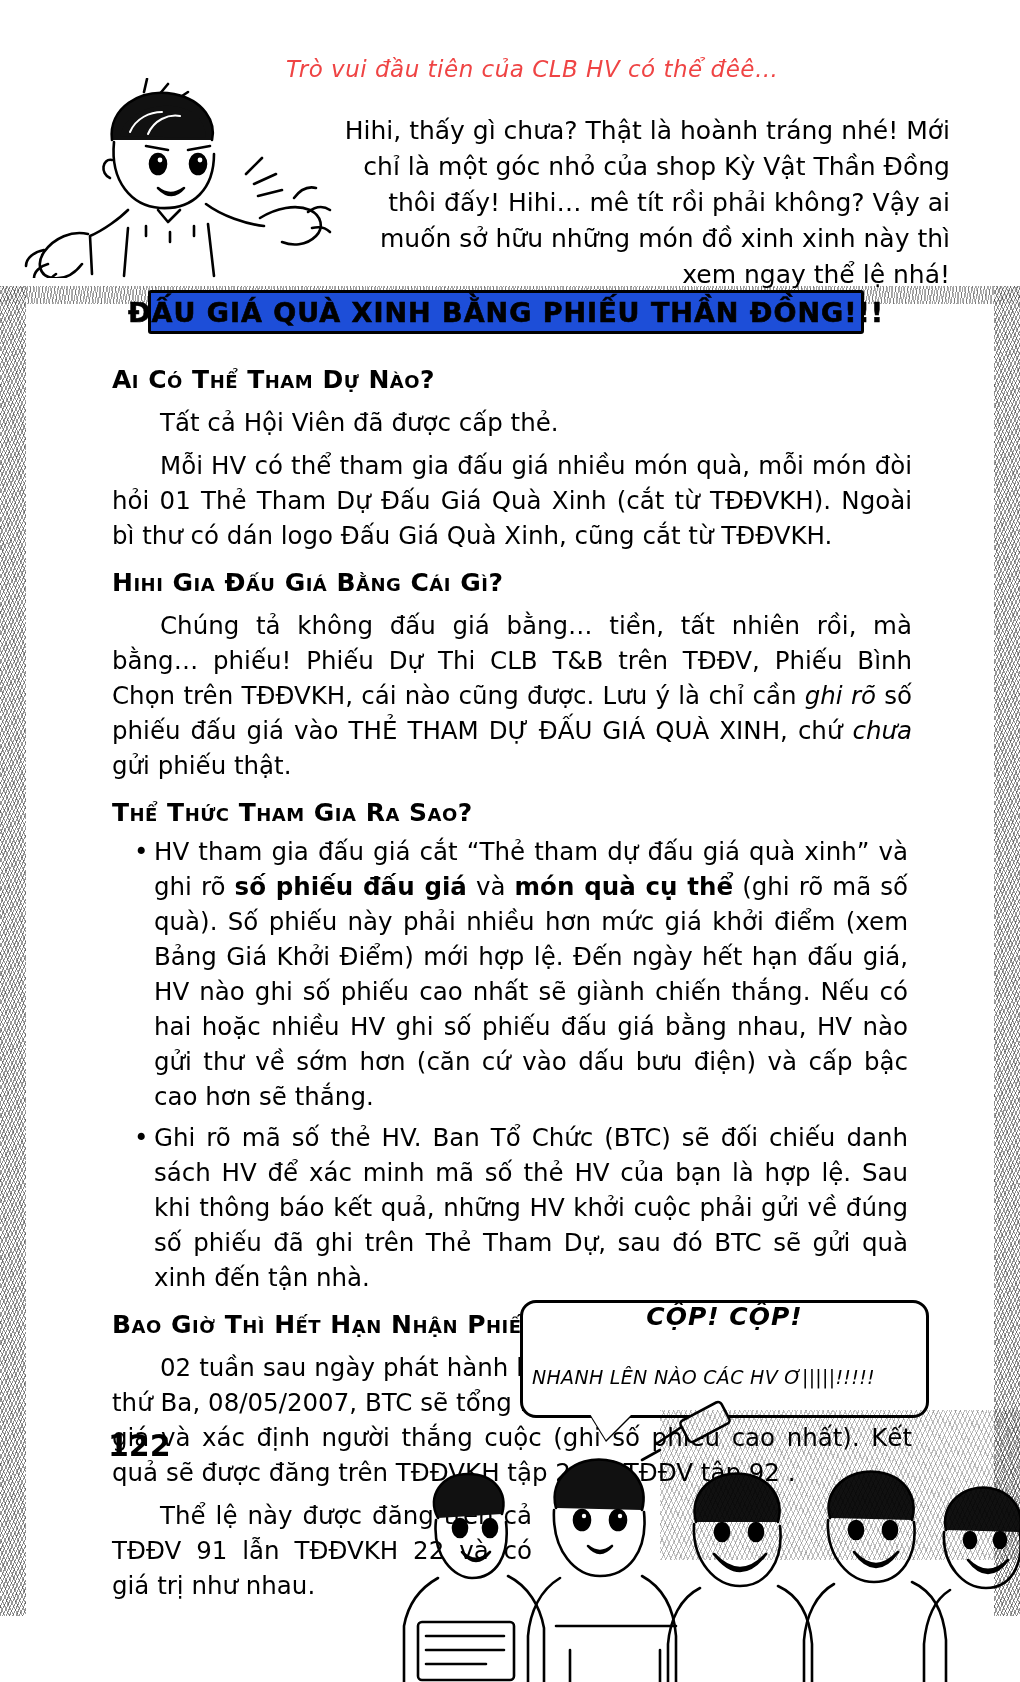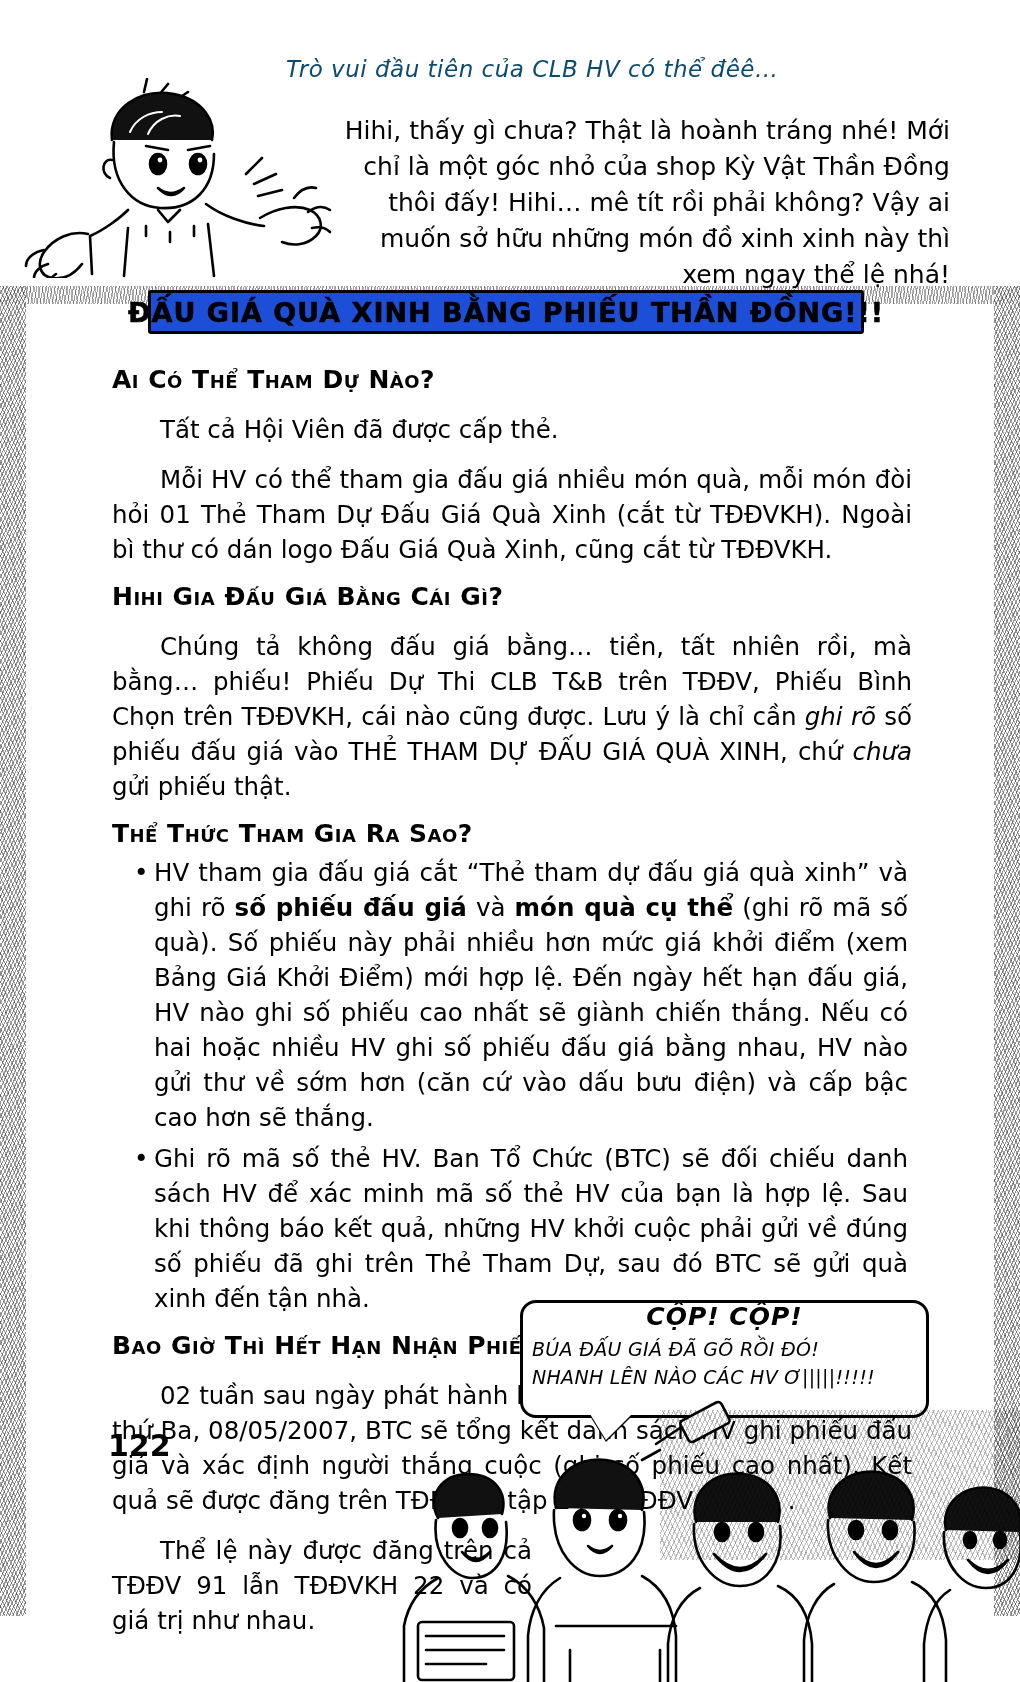--- a/index.html
+++ b/index.html
@@ -58,21 +58,21 @@
   
   .top-caption {
     position: absolute;
     left: 286px;
     top: 56px;
     width: 660px;
     font-family: "DejaVu Sans", sans-serif;
     font-style: italic;
     font-size: 23px;
     letter-spacing: .5px;
-    color: #0c4a6e;
+    color: #ef4444;
     white-space: nowrap;
   }
 
   
   .mascot-top {
     position: absolute;
     left: 8px;
     top: 78px;
     width: 330px;
     height: 200px;
@@ -127,21 +127,21 @@
   h2.section-head {
     font-family: "DejaVu Sans", sans-serif;
     font-weight: bold;
     font-size: 25px;
     margin: 12px 0 4px 0;
     letter-spacing: .5px;
     font-variant: small-caps;
     text-transform: none;
   }
   p.para {
-    margin: 15px 0 2px 0;
+    margin: 8px 0 2px 0;
     text-align: justify;
     text-indent: 48px;
   }
   ul.bullets {
     list-style: none;
     margin: 4px 4px 4px 0;
     padding: 0 0 0 42px;
   }
   ul.bullets li {
     position: relative;
@@ -314,21 +314,20 @@
   <h2 class="section-head">Bao Giờ Thì Hết Hạn Nhận Phiếu Đấu Giá?</h2>
   <p class="para">02 tuần sau ngày phát hành kỳ truyện này, tức đến hết ngày thứ Ba, 08/05/2007, BTC sẽ tổng kết danh sách HV ghi phiếu đấu giá và xác định người thắng cuộc (ghi số phiếu cao nhất). Kết quả sẽ được đăng trên TĐĐVKH tập 24 vàTĐĐV tập 92 .</p>
   <p class="para" style="width:420px;">Thể lệ này được đăng trên cả TĐĐV 91 lẫn TĐĐVKH 22 và có giá trị như nhau.</p>
 </div>
 
 <div class="page-number">122</div>
 
 <div class="balloon">
   <div class="balloon-box"></div>
   <div class="balloon-knock">CỘP! CỘP!</div>
-  <div class="balloon-l1">BÚA ĐẤU GIÁ ĐÃ GÕ RỒI ĐÓ!</div>
   <div class="balloon-l2">NHANH LÊN NÀO CÁC HV Ơ|||||!!!!!</div>
   <div class="balloon-tail"></div>
 </div>
 
 <div class="crowd">
   <div class="crowd-fabric"></div>
   <svg viewBox="0 0 660 282" width="660" height="282">
     <g fill="none" stroke="#000" stroke-width="2.6" stroke-linecap="round" stroke-linejoin="round">
 
       <path d="M78 118 C66 96 82 74 108 74 C134 74 148 92 142 114" fill="#111" stroke="#000"></path>

